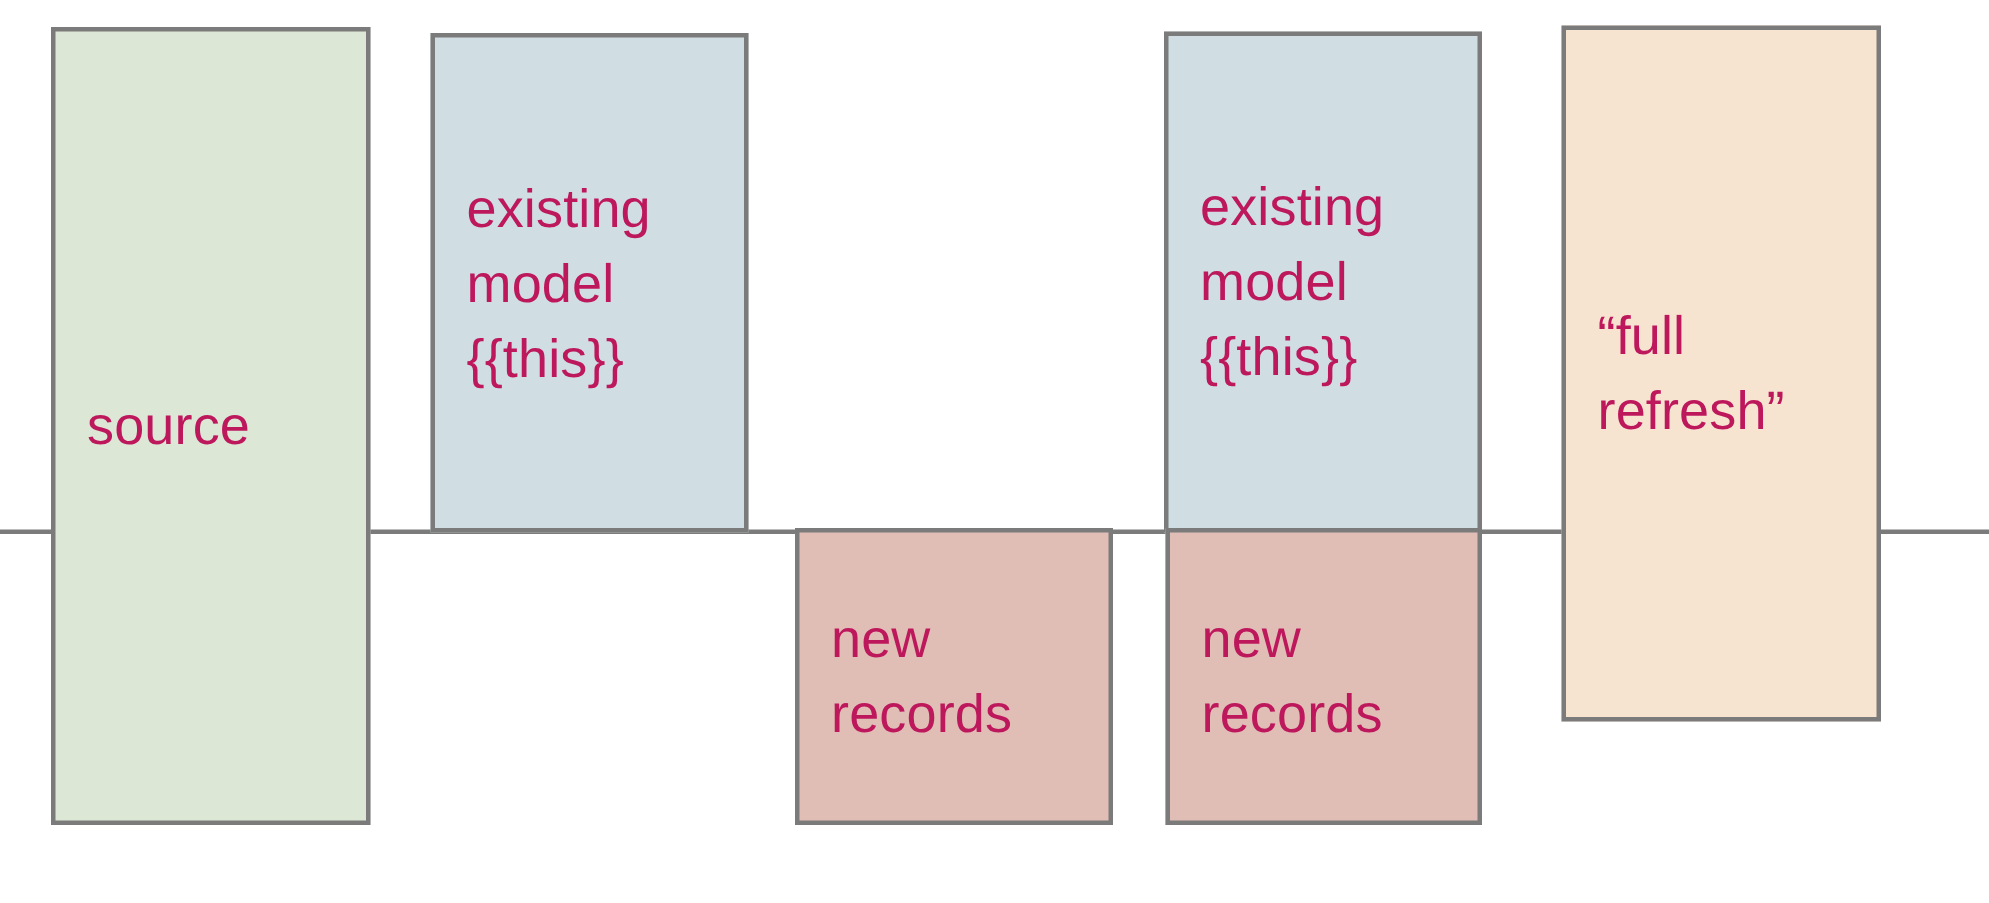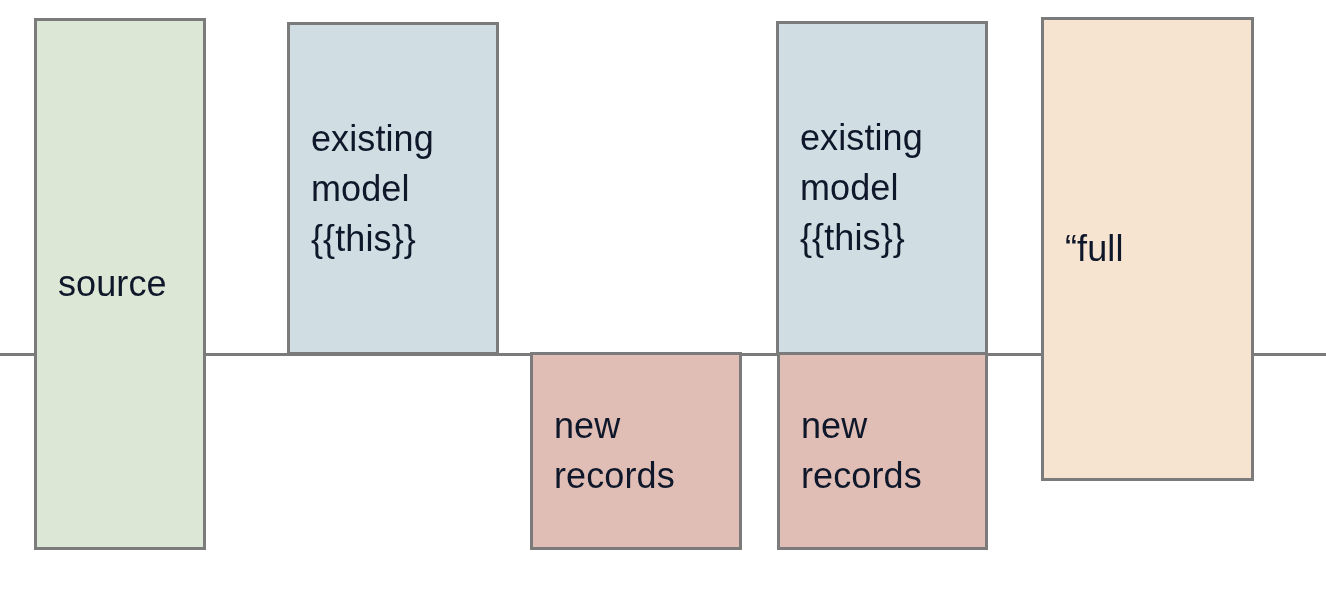--- a/index.html
+++ b/index.html
@@ -33,27 +33,27 @@
     display: flex;
     flex-direction: column;
     justify-content: center;
     align-items: flex-start;
     padding-left: 21px;
     padding-right: 8px;
   }
   .node .line {
     font-size: 36px;
     line-height: 50px;
-    color: #0f172a;
+    color: #be185d;
     white-space: pre;
     letter-spacing: 0.1px;
   }
   
   #node-source {
-    left: 34px;  top: 18px;  width: 172px; height: 532px;
+    left: 34px;  top: 18px;  width: 213px; height: 532px;
     background: #dce8d5;
     z-index: 3;
   }
   #node-existing-model-1 {
     left: 287px; top: 22px;  width: 212px; height: 333px;
     background: #d0dee3;
     z-index: 3;
   }
   #node-new-records-1 {
     left: 530px; top: 352px; width: 212px; height: 198px;
@@ -104,15 +104,16 @@
     <div class="line">{{this}}</div>
   </div>
 
   <div class="node" id="node-new-records-2">
     <div class="line">new</div>
     <div class="line">records</div>
   </div>
 
   <div class="node" id="node-full-refresh">
     <div class="line">“full</div>
+    <div class="line">refresh”</div>
   </div>
 
 </div>
 
 </body></html>

